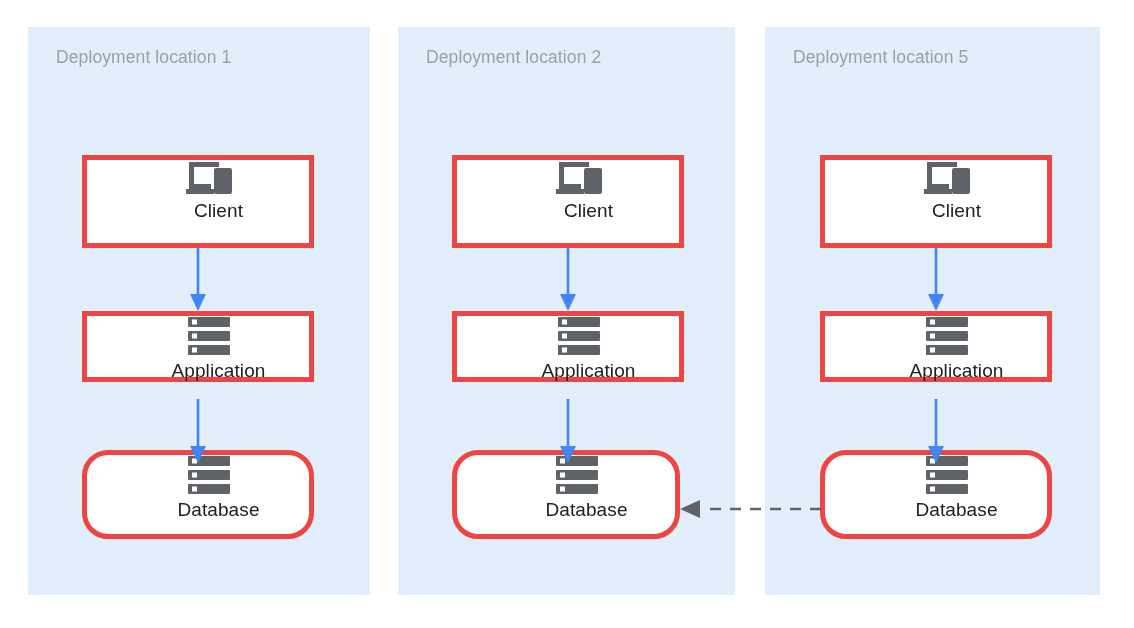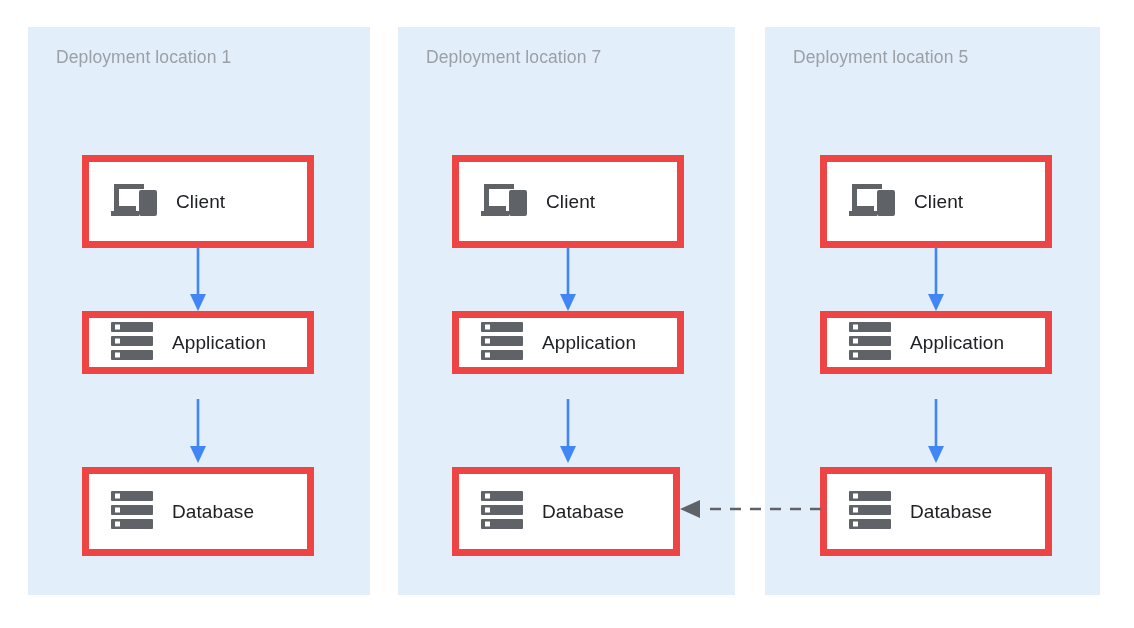--- a/index.html
+++ b/index.html
@@ -40,46 +40,47 @@
     line-height: 22px;
     color: #9aa0a6;
     letter-spacing: 0.1px;
     white-space: nowrap;
   }
 
   
   .node {
     position: absolute;
     background: #ffffff;
-    border: 7px solid #ef4444;
+    border: 5px solid #ef4444;
     box-sizing: border-box;
     display: flex;
     align-items: center;
     padding-left: 22px;
+    flex-direction: column;
   }
   .node .node-icon {
     flex: 0 0 auto;
     display: block;
   }
   .node .node-label {
     font-size: 19px;
     color: #202124;
     margin-left: 19px;
     white-space: nowrap;
     letter-spacing: 0.1px;
   }
 
   
   .col1 { left: 82px; }
   .col2 { left: 452px; }
   .col3 { left: 820px; }
 
   .row-client { top: 155px; height: 93px; width: 232px; }
-  .row-app    { top: 311px; height: 63px; width: 232px; }
-  .row-db     { top: 467px; height: 89px; width: 232px; }
+  .row-app    { top: 311px; height: 71px; width: 232px; }
+  .row-db     { top: 450px; height: 89px; width: 232px; border-radius: 26px; }
 
   
   #node-db-2 { width: 228px; }
 
   
   .arrow-svg {
     position: absolute;
     overflow: visible;
     pointer-events: none;
   }
@@ -104,21 +105,21 @@
 </head>
 <body>
 
 <div id="diagram-root">
 
   <div class="panel" id="panel-1">
     <div class="panel-title">Deployment location 1</div>
   </div>
 
   <div class="panel" id="panel-2">
-    <div class="panel-title">Deployment location 7</div>
+    <div class="panel-title">Deployment location 2</div>
   </div>
 
   <div class="panel" id="panel-3">
     <div class="panel-title">Deployment location 5</div>
   </div>
 
   <div class="node col1 row-client" id="node-client-1">
     <span class="node-icon">
       <svg width="46" height="36" viewBox="0 0 46 36" xmlns="http://www.w3.org/2000/svg">
         <g fill="#5f6368">

